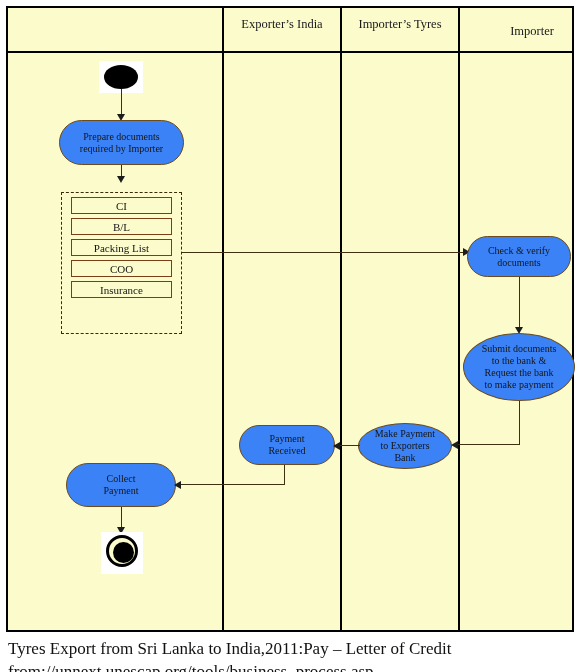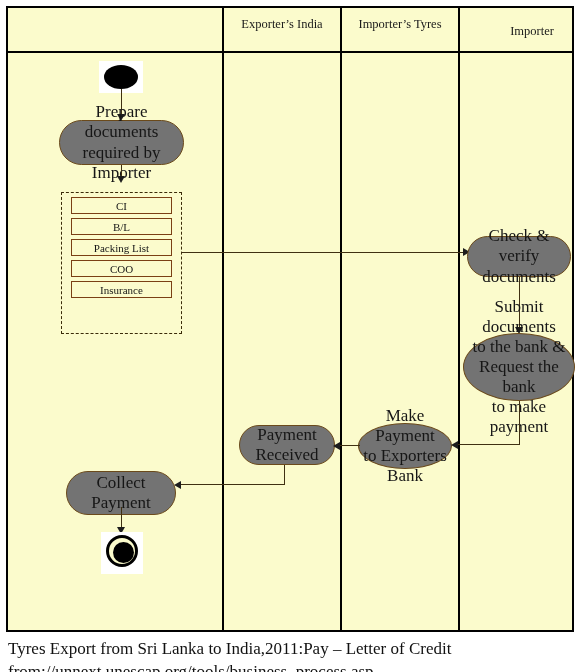--- a/index.html
+++ b/index.html
@@ -38,27 +38,27 @@
     font-size:12.5px;
     color:#1a1a1a;
     line-height:1.25;
     font-family:"Liberation Serif","DejaVu Serif",serif;
   }
   
   .node{
     position:absolute;
     box-sizing:border-box;
     border:1px solid #6b4a1b;
-    background:#737373;
+    background:#3b82f6;
     border-radius:24px;
     display:flex;
     align-items:center;
     justify-content:center;
     text-align:center;
-    font-size:17px;
+    font-size:10px;
     color:#161616;
     line-height:1.18;
     padding:2px 4px;
     white-space:pre-line;
   }
   .node.ellipse{ border-radius:50%; }
   
   .start-node{
     position:absolute;
     background:#000000;
@@ -152,21 +152,21 @@
     <div class="doc-item" style="height:17px;">CI</div>
     <div class="doc-item" style="height:17px;">B/L</div>
     <div class="doc-item" style="height:17px;">Packing List</div>
     <div class="doc-item" style="height:17px;">COO</div>
     <div class="doc-item" style="height:17px;">Insurance</div>
   </div>
 
   <div class="conn-h" style="left:174px; top:244px; width:284px;"></div>
   <div class="arrow arrow-right" style="left:455px; top:240px;"></div>
 
-  <div class="node" style="left:58px; top:455px; width:110px; height:44px;margin-top:8px;">Collect
+  <div class="node" style="left:58px; top:455px; width:110px; height:44px;">Collect
 Payment</div>
 
   <div class="conn-v" style="left:113px; top:499px; height:24px;"></div>
   <div class="arrow arrow-down" style="left:109px; top:519px;"></div>
 
   <div class="halo" style="left:93px; top:524px; width:42px; height:42px;"></div>
   <div class="end-outer" style="left:98px; top:527px; width:32px; height:32px;">
     <div class="end-inner" style="left:4px; top:4px; width:21px; height:21px;"></div>
   </div>
 

